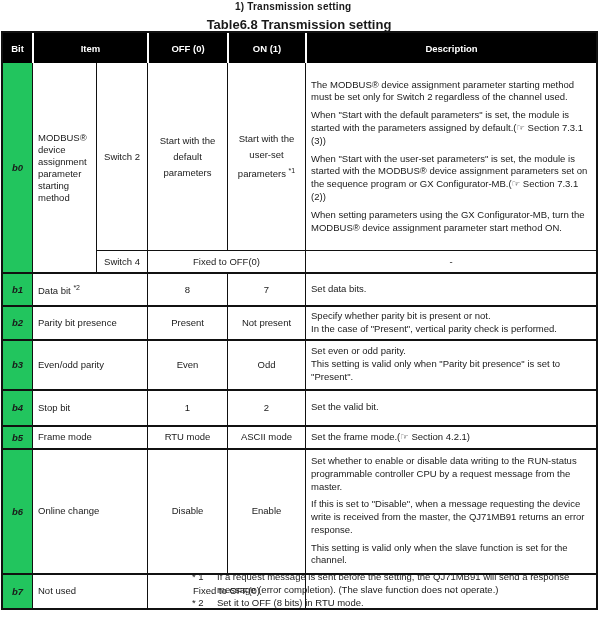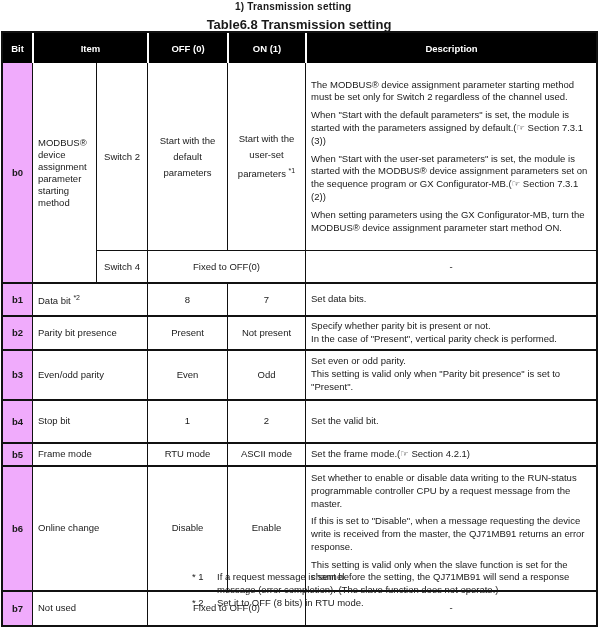--- a/index.html
+++ b/index.html
@@ -11,37 +11,37 @@
   .caption { position:absolute; left:0; top:17px; width:598px; text-align:center; font-size:13px; font-weight:bold; }
 
   table.tst { position:absolute; left:1px; top:31px; width:597px; table-layout:fixed;
     border-collapse:separate; border-spacing:0; border:2px solid #111; }
 
   th { background:#000; color:#fff; font-weight:bold; font-size:9.5px; height:30px;
     text-align:center; vertical-align:middle; border-left:2px solid #fff; }
   th.first { border-left:none; }
 
   td { font-size:9.5px; vertical-align:middle; border-left:1px solid #111; padding:2px 3px; }
-  td.bit { border-left:none; background:#f0abfc; font-weight:bold; text-align:center; }
+  td.bit { border-left:none; background:#22c55e; font-weight:bold; text-align:center;font-style:italic; }
   tr.rt2 > td { border-top:2px solid #111; }
   tr.rt1 > td { border-top:1px solid #111; }
 
   td.item { padding-left:5px; line-height:12px; }
   td.offon { text-align:center; line-height:16px; padding:2px 4px; }
   td.desc { padding:3px 5px; line-height:12.8px; }
   td.desc p + p { margin-top:5px; }
   td.desc.tight p + p { margin-top:0; }
   sup.fsup { font-size:7px; vertical-align:super; }
 
   tr.h-b0a { height:187px; }
-  tr.h-b0b { height:32px; }
+  tr.h-b0b { height:22px; }
   tr.h-b1 { height:33px; }
   tr.h-b2 { height:25px; }
   tr.h-b3 { height:50px; }
-  tr.h-b4 { height:43px; }
+  tr.h-b4 { height:36px; }
   tr.h-b5 { height:23px; }
   tr.h-b6 { height:125px; }
   tr.h-b7 { height:35px; }
 
   .footnotes { position:absolute; left:192px; top:570px; width:404px;
     font-size:9.5px; line-height:13px; }
   .fn { display:flex; }
   .fn-marker { flex:0 0 25px; }
   .fn-body { flex:1 1 auto; }
   .fn-body p { margin:0; }

